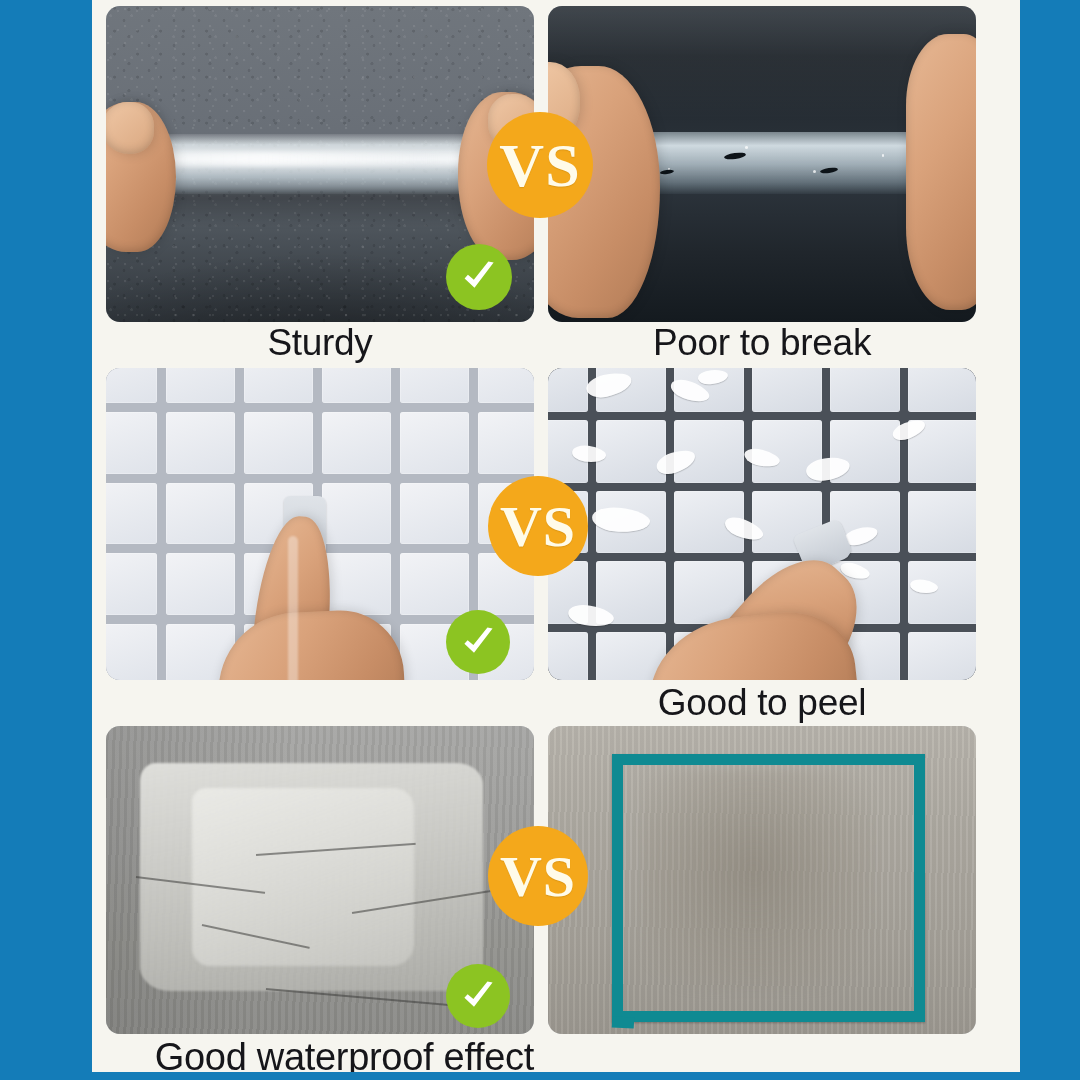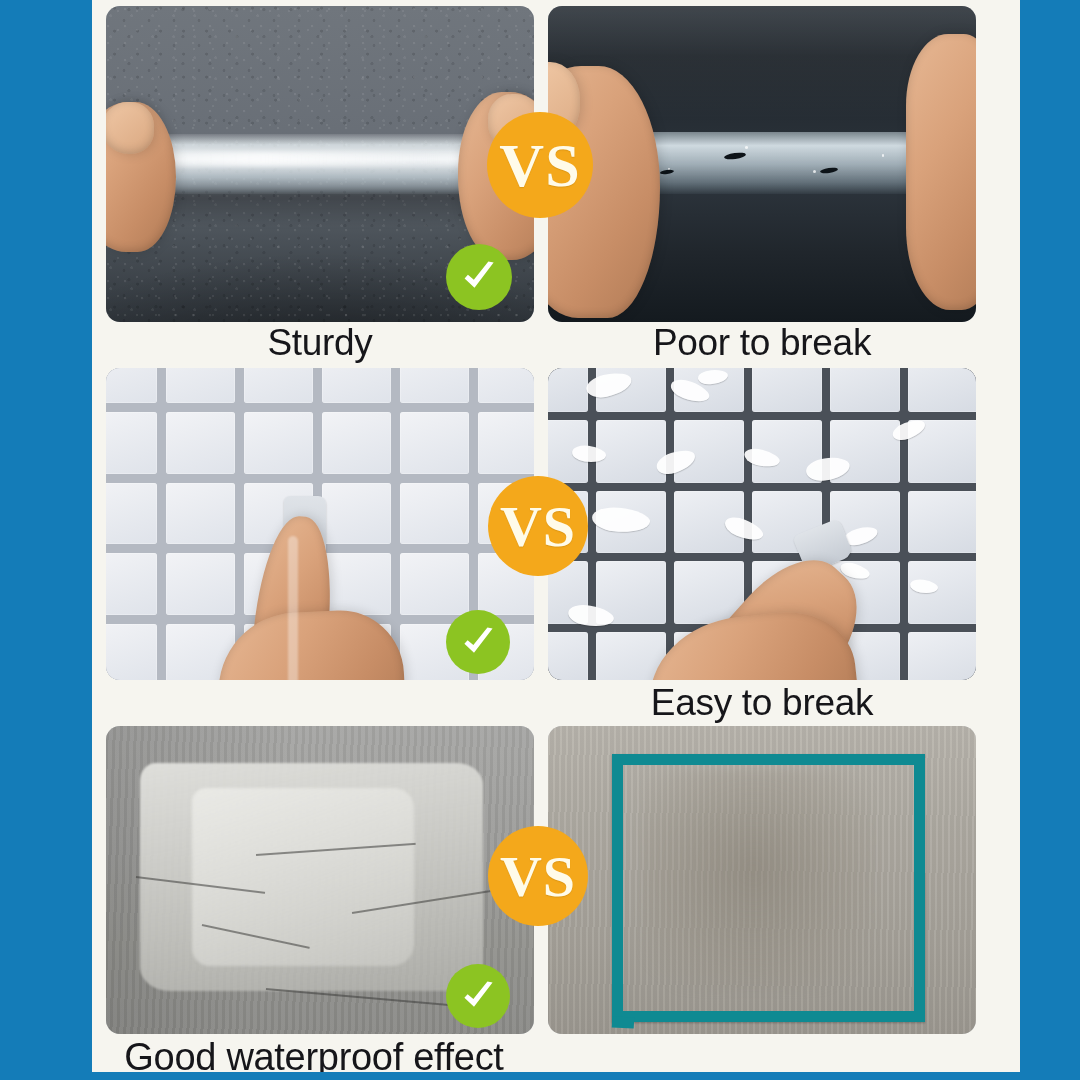--- a/index.html
+++ b/index.html
@@ -66,21 +66,21 @@
     font-family: "Liberation Sans", sans-serif;
     white-space: nowrap;
     letter-spacing: -0.3px;
   }
   .caption.left  { left: 14px; }
   .caption.right { left: 456px; }
 
   .row-1 .caption { top: 322px; font-size: 37px; }
   .row-2 .caption { top: 318px; font-size: 37px; }
   .row-3 .caption { top: 314px; font-size: 37px; }
-  .row-3 .caption.left  { left: 2px;  width: 440px; font-size: 38px; }
+  .row-3 .caption.left  { left: 2px;  width: 440px; font-size: 38px; text-align: right; }
   .row-3 .caption.right { left: 444px; width: 440px; font-size: 38px; }
 
   
   .vs-badge {
     position: absolute;
     border-radius: 50%;
     background: #f4a81b;
     color: #fffbe9;
     font-family: "Liberation Serif", serif;
     font-weight: 700;
@@ -416,21 +416,21 @@
               <span class="flake" style="left:362px;top:212px;width:28px;height:13px;transform:rotate(9deg);"></span>
             </div>
           <div class="patchblob" style="left:250px; top:158px; width:50px; height:40px; transform: rotate(-22deg);"></div>
           <div class="hand" style="left:196px; top:190px; width:110px; height:130px; border-radius:40% 48% 8% 8%/60% 64% 6% 6%; transform: rotate(42deg);"></div>
           <div class="hand" style="left:100px; top:248px; width:208px; height:124px; border-radius:46% 34% 0 0/64% 48% 0 0; transform: rotate(-6deg);"></div>
         </div>
       </div>
 
       <div class="vs-badge">VS</div>
 
-      <div class="caption right">Easy to break</div>
+      <div class="caption right">Good to peel</div>
     </div>
 
     <div class="row row-3">
 
       <div class="panel left">
         <div class="photo p3l">
           <div class="patch"></div>
           <div class="patch2"></div>
           <div class="crack" style="left:30px;  top:150px; width:130px; transform: rotate(7deg);"></div>
           <div class="crack" style="left:150px; top:128px; width:160px; transform: rotate(-4deg);"></div>

